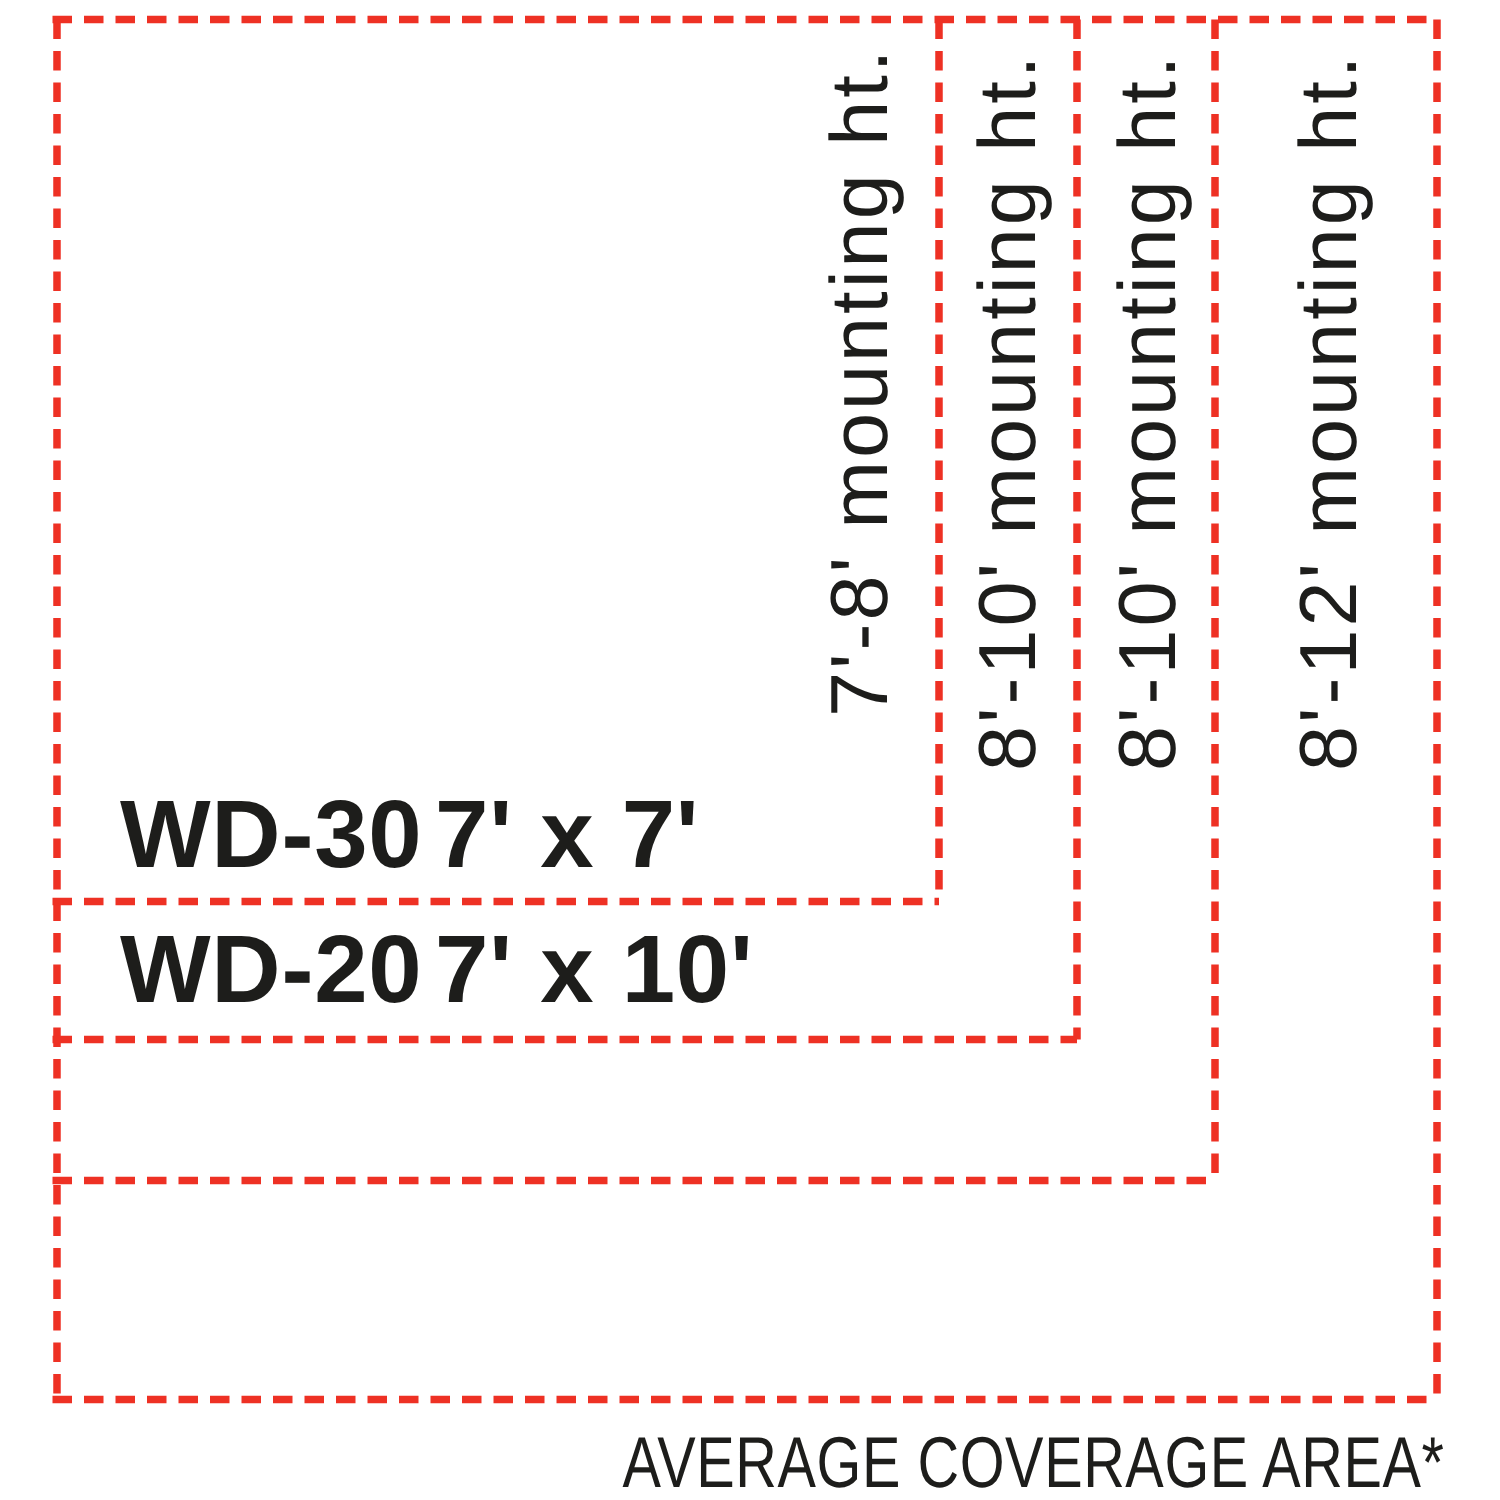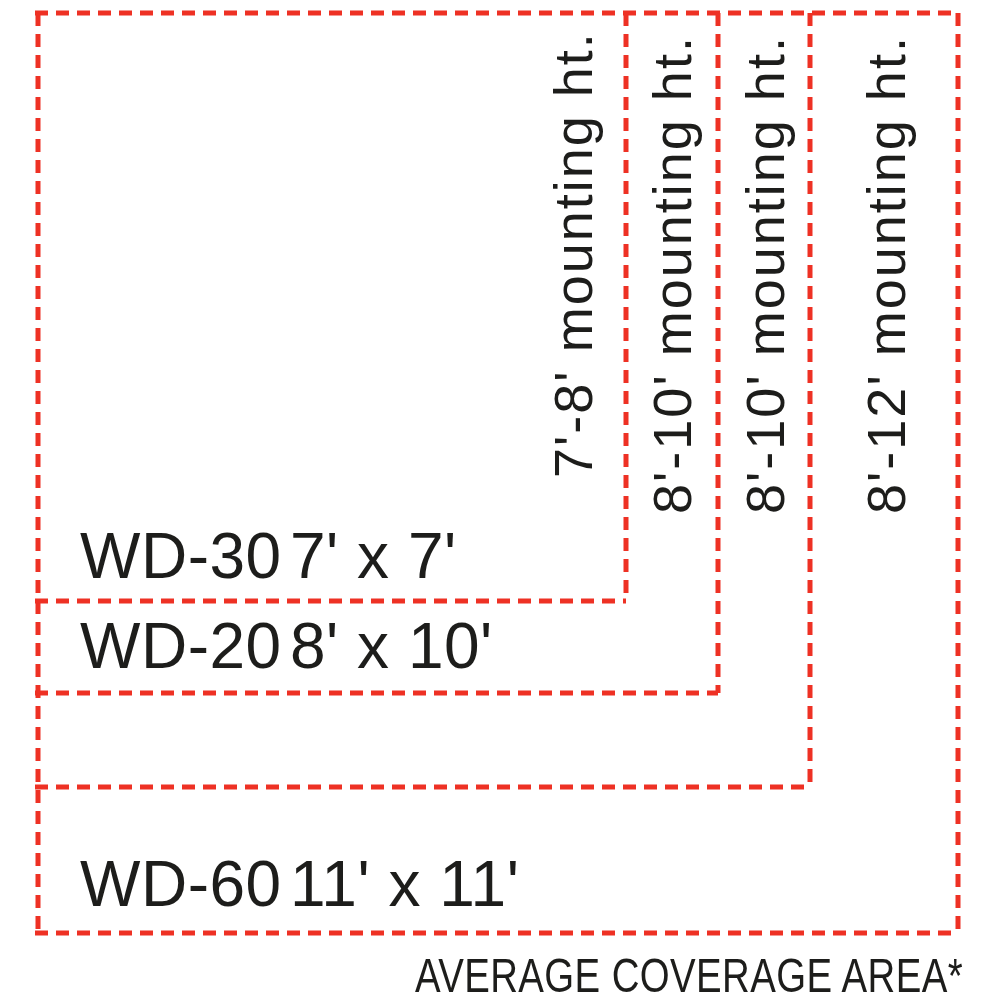--- a/index.html
+++ b/index.html
@@ -26,24 +26,24 @@
     position: absolute;
     left: 80px;
     font-size: 64px;
     line-height: 64px;
     white-space: nowrap;
     letter-spacing: 0.5px;
   }
   .plabel .model {
     display: inline-block;
     width: 210px;
-    font-weight: 400;
+    font-weight: 700;
   }
   .plabel .dims {
-    font-weight: 400;
+    font-weight: 700;
     margin-top: 24px;
   }
   .vlabel {
     position: absolute;
     transform: rotate(-90deg);
     transform-origin: 0 0;
     white-space: nowrap;
     font-size: 54px;
     line-height: 50px;
     font-weight: 400;
@@ -87,21 +87,18 @@
 
   <div class="vlabel" style="left:548px; top:478px">7'-8' mounting ht.</div>
   <div class="vlabel" style="left:647px; top:514px">8'-10' mounting ht.</div>
   <div class="vlabel" style="left:740px; top:514px">8'-10' mounting ht.</div>
   <div class="vlabel" style="left:861px; top:514px">8'-12' mounting ht.</div>
 
   <div class="plabel" style="top:524px">
     <span class="model">WD-30</span><span class="dims">7' x 7'</span>
   </div>
   <div class="plabel" style="top:614px">
-    <span class="model">WD-20</span><span class="dims">8' x 10'</span>
-  </div>
-  <div class="plabel" style="top:852px">
-    <span class="model">WD-60</span><span class="dims">11' x 11'</span>
+    <span class="model">WD-20</span><span class="dims">7' x 10'</span>
   </div>
 
   <div class="footnote">AVERAGE COVERAGE AREA*</div>
 
 </div>
 
 </body></html>

